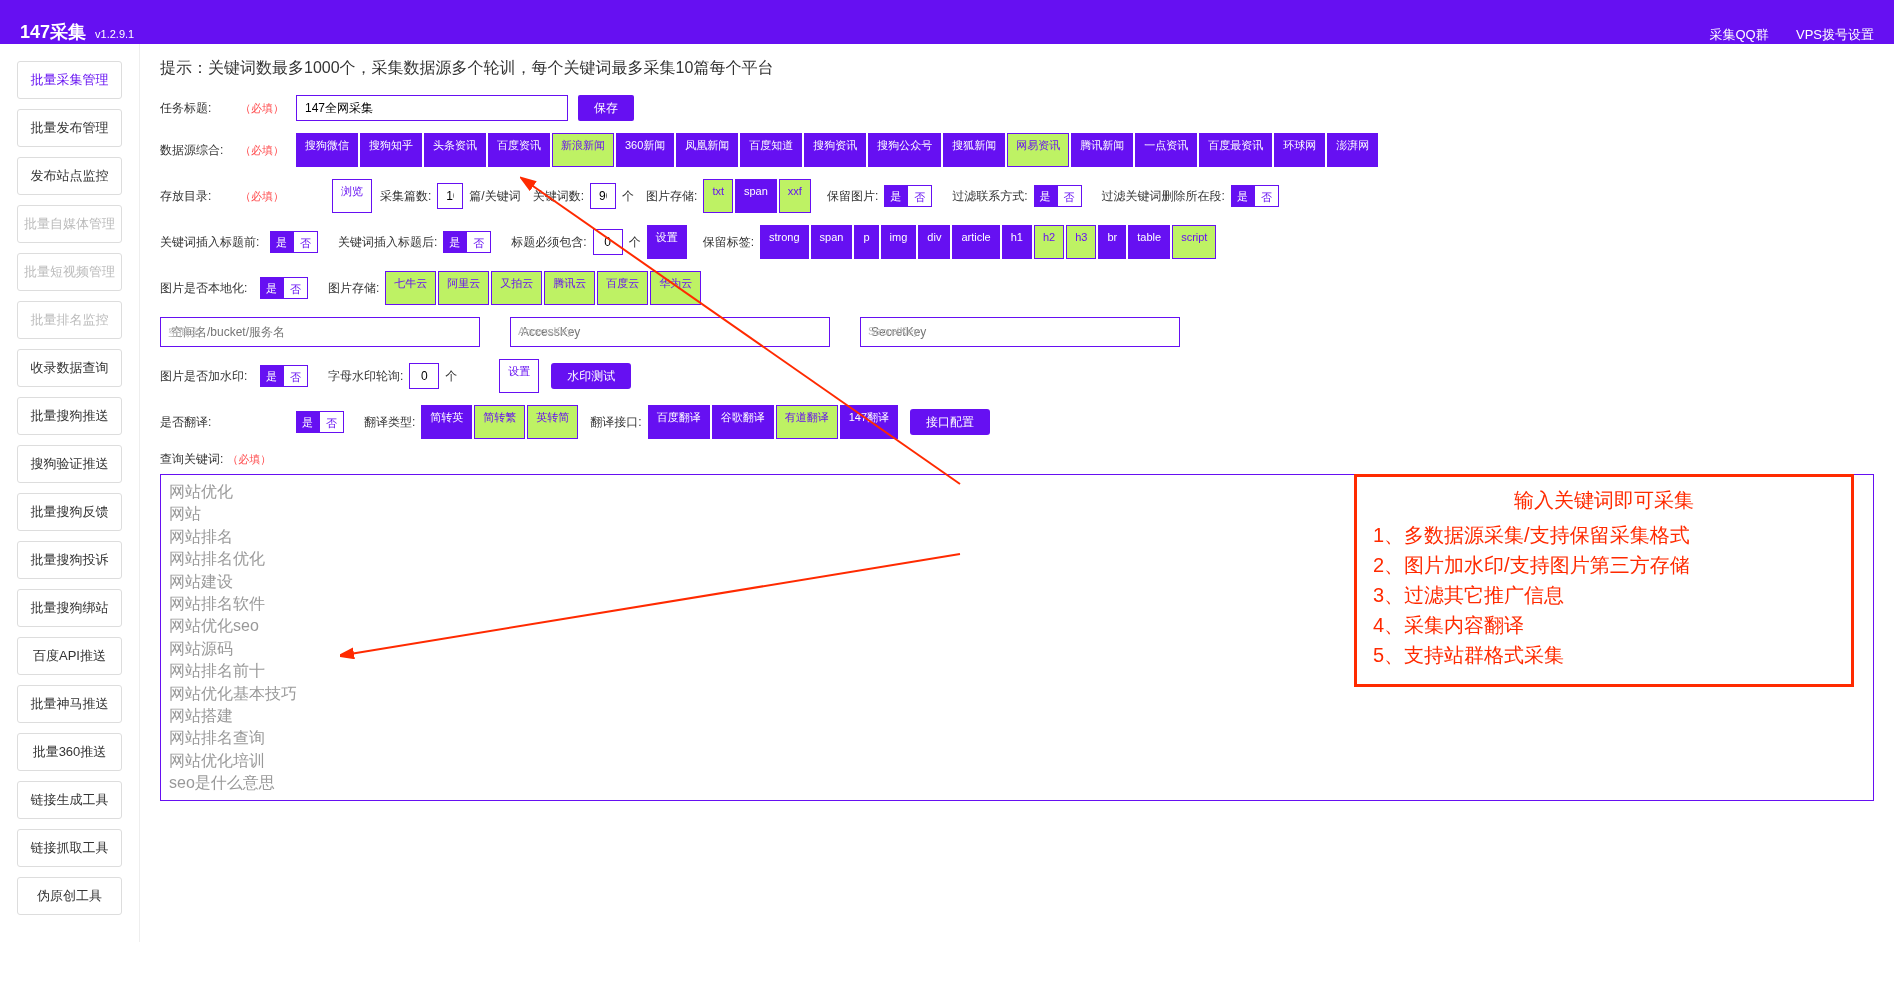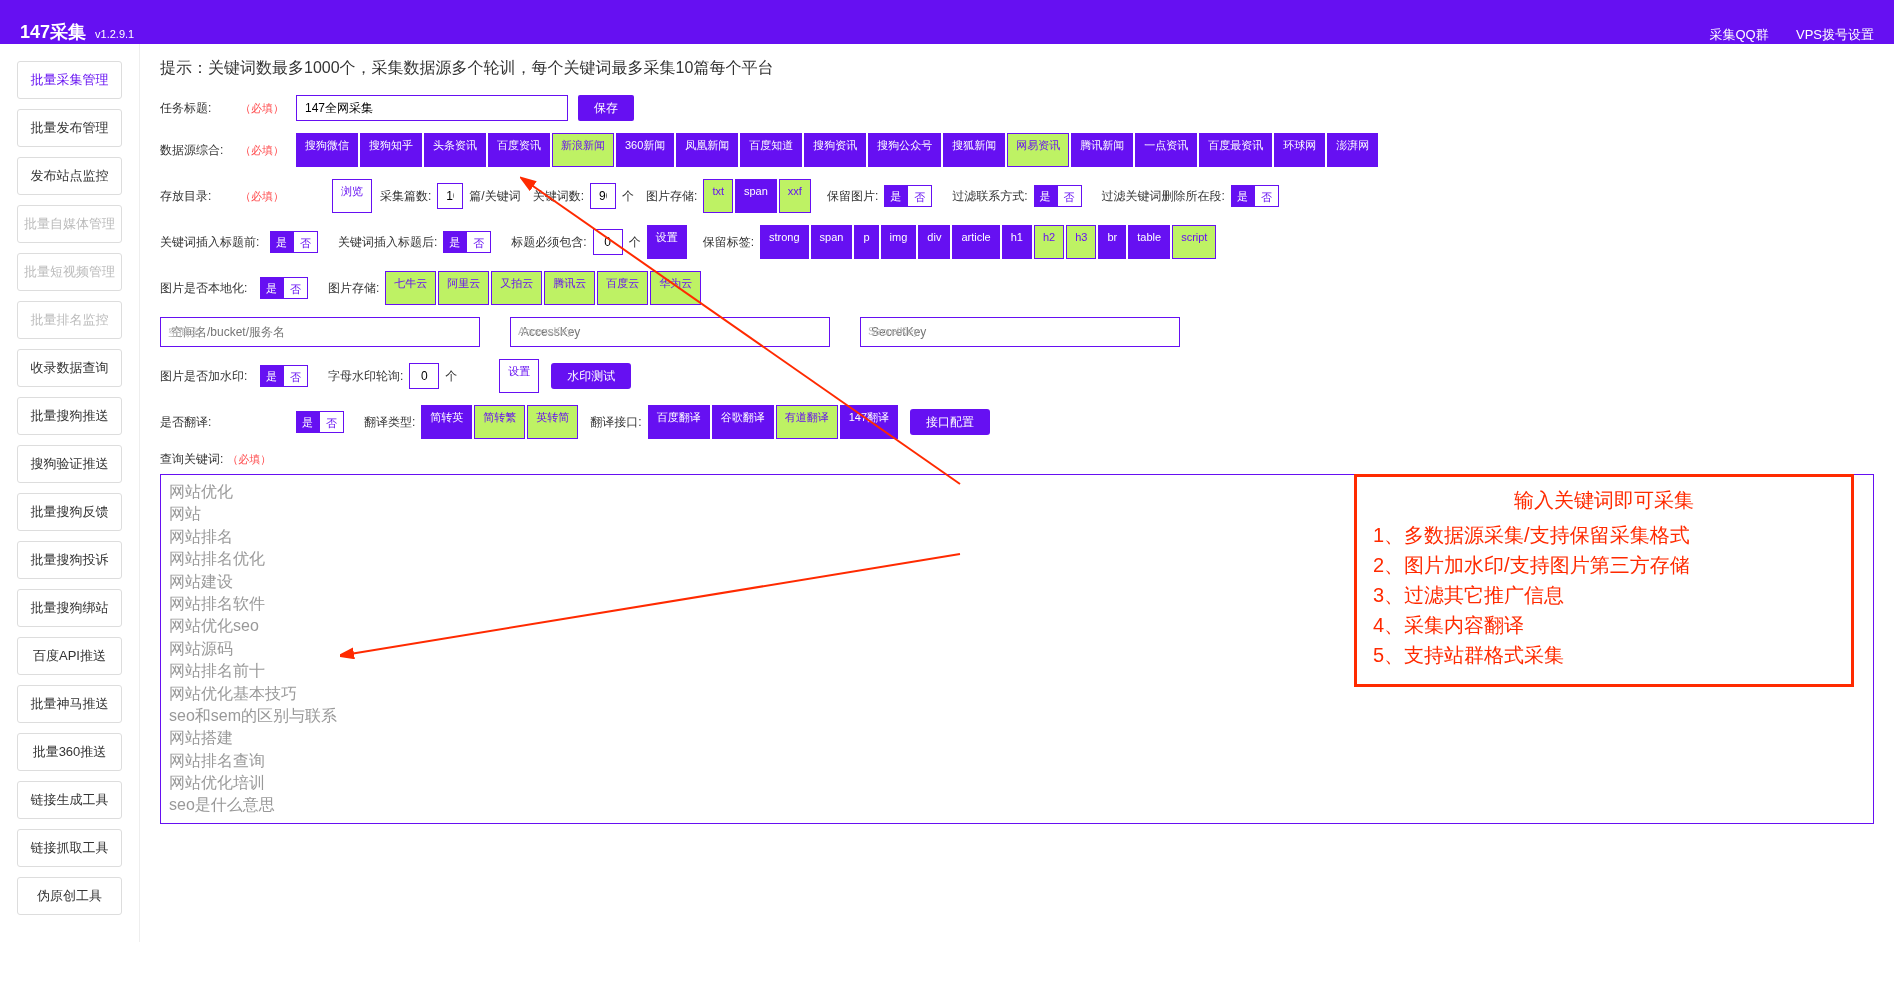--- a/index.html
+++ b/index.html
@@ -214,21 +214,20 @@
         <span class="kw-line">网站优化</span>
         <span class="kw-line">网站</span>
         <span class="kw-line">网站排名</span>
         <span class="kw-line">网站排名优化</span>
         <span class="kw-line">网站建设</span>
         <span class="kw-line">网站排名软件</span>
         <span class="kw-line">网站优化seo</span>
         <span class="kw-line">网站源码</span>
         <span class="kw-line">网站排名前十</span>
         <span class="kw-line">网站优化基本技巧</span>
-        <span class="kw-line">seo和sem的区别与联系</span>
         <span class="kw-line">网站搭建</span>
         <span class="kw-line">网站排名查询</span>
         <span class="kw-line">网站优化培训</span>
         <span class="kw-line">seo是什么意思</span>
       </div>
 
     <div class="anno-box">
       <div class="anno-title">输入关键词即可采集</div>
       <div class="anno-line">1、多数据源采集/支持保留采集格式</div>
       <div class="anno-line">2、图片加水印/支持图片第三方存储</div>

